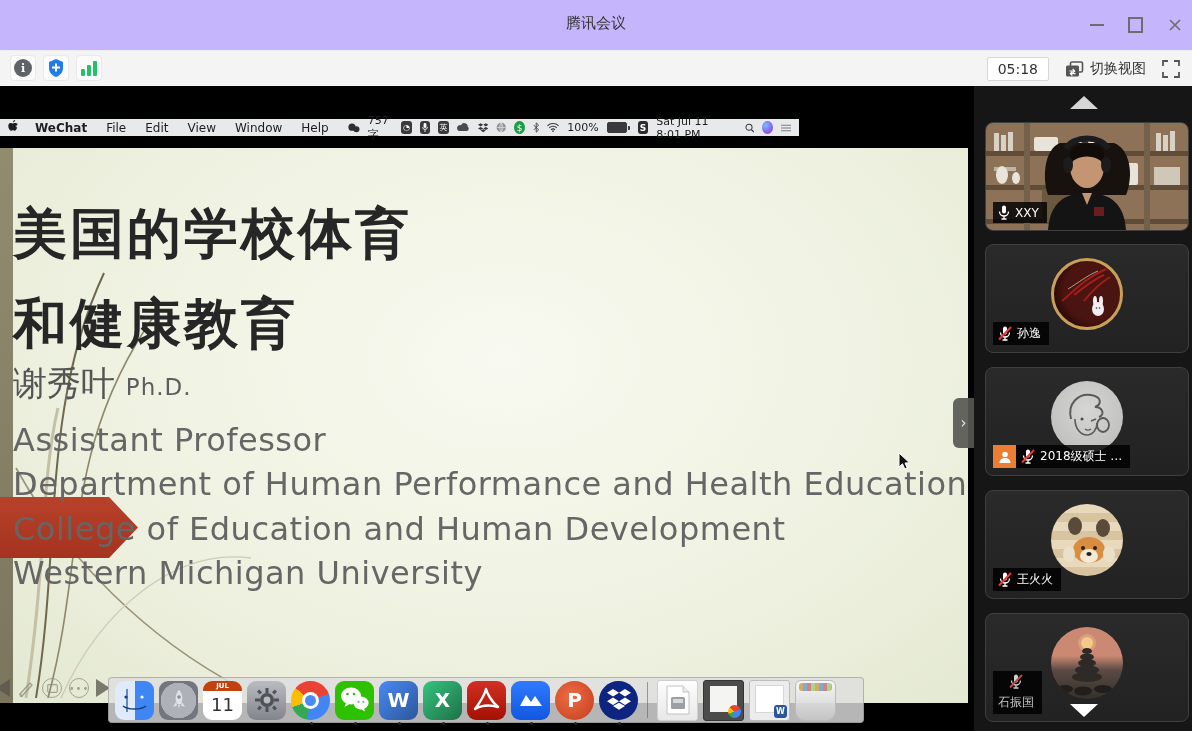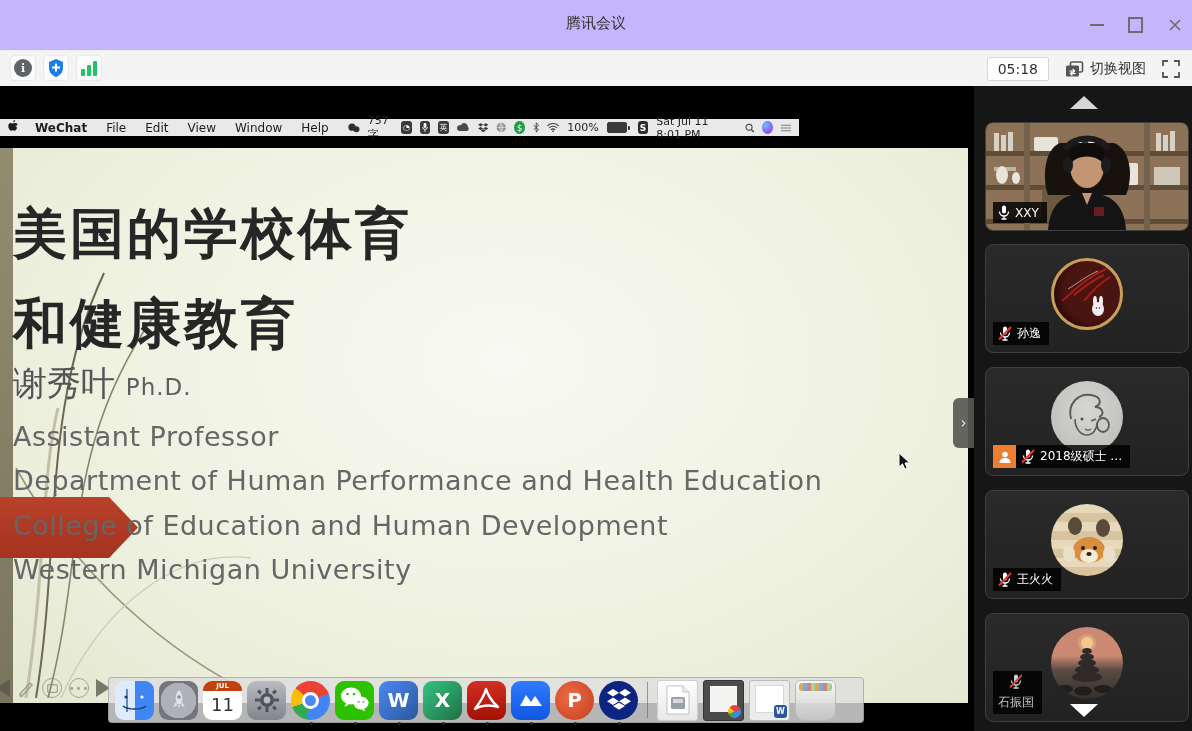--- a/index.html
+++ b/index.html
@@ -46,21 +46,21 @@
   .slide{position:absolute;left:0;top:62px;width:968px;height:555px;background:radial-gradient(ellipse at 52% 38%,#f8f9f0 0%,#eff2e1 55%,#e3e8d1 100%);overflow:hidden;}
   .slide-strip{position:absolute;left:0;top:0;width:13px;height:555px;background:linear-gradient(#928c6f,#7b755e);}
   .grass{position:absolute;left:6px;top:70px;}
   .red-arrow{position:absolute;left:0;top:349px;width:138px;height:61px;background:linear-gradient(#b8412a,#a5331f);clip-path:polygon(0 0,79% 0,100% 50%,79% 100%,0 100%);}
   .slide-text{position:absolute;left:13px;right:0;top:0;height:100%;text-align:left;padding-left:26px;}
   .s-title{position:absolute;left:0;right:0;font-weight:800;color:#262626;font-size:54px;letter-spacing:3px;}
   .s-t1{top:50px;}
   .s-t2{top:140px;}
   .s-name{position:absolute;left:0;right:0;top:213px;color:#545454;font-size:34px;}
   .s-name .deg{font-size:23px;color:#5d5d5d;letter-spacing:1px;}
-  .s-line{position:absolute;left:0;right:0;color:#666;font-size:27px;letter-spacing:0.5px;font-weight:400;}
+  .s-line{position:absolute;left:0;right:0;color:#666;font-size:32px;letter-spacing:0.5px;font-weight:400;}
   .s-l0{top:273px;}
   .s-l1{top:317px;}
   .s-l2{top:362px;}
   .s-l3{top:406px;}
 
   
   .chev-tab{position:absolute;left:953px;top:312px;width:21px;height:50px;background:rgba(88,88,82,0.92);border-radius:6px 0 0 6px;display:flex;align-items:center;justify-content:center;color:#e8e8e8;font-size:15px;cursor:pointer;}
   
   .cursor{position:absolute;left:898px;top:366px;}
   

